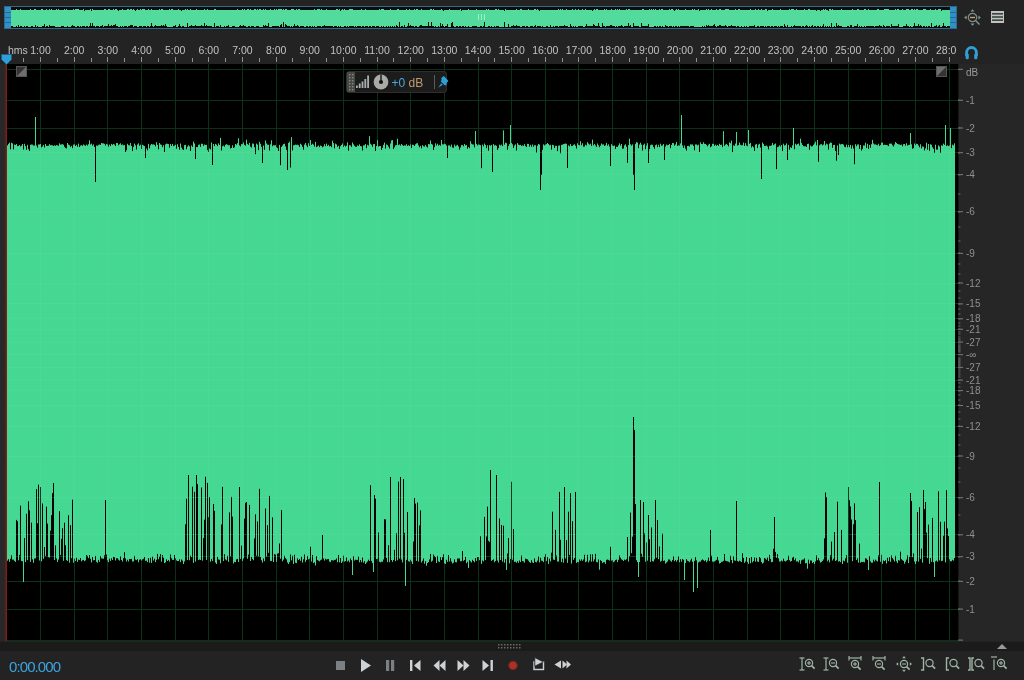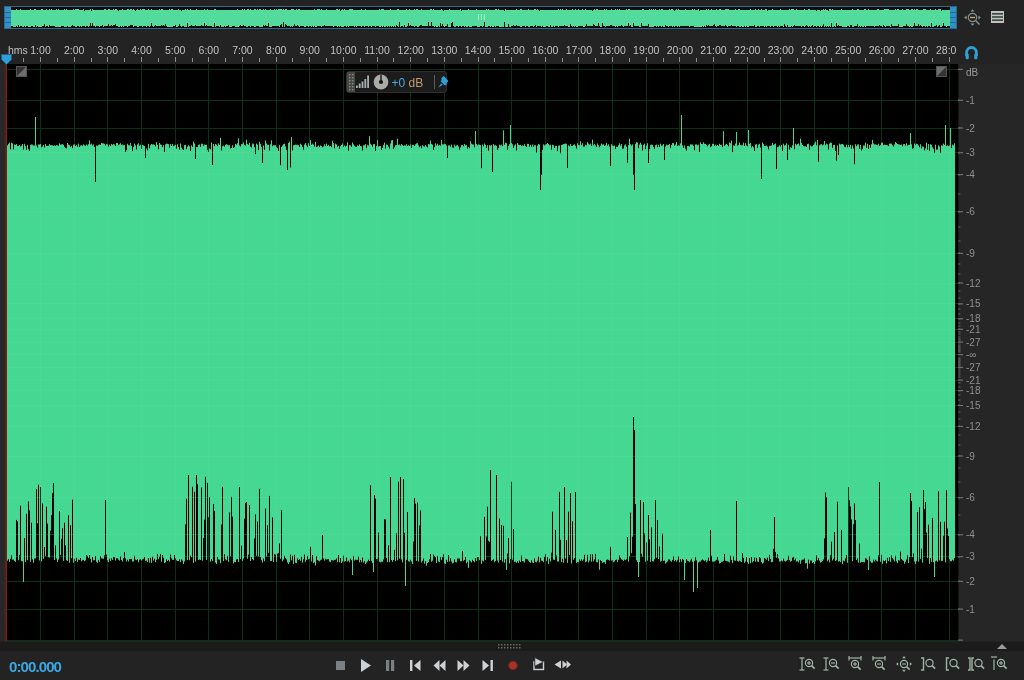--- a/index.html
+++ b/index.html
@@ -469,21 +469,21 @@
           <rect x="15" y="3" width="1.5" height="1.5"></rect>
           <rect x="18" y="3" width="1.5" height="1.5"></rect>
           <rect x="21" y="3" width="1.5" height="1.5"></rect>
     </g>
   </svg>
   <svg class="abs" style="left:996px;top:2px;" width="12" height="6">
     <path d="M6 0 L11 5 H1 Z" fill="#9a9a9a"></path>
   </svg>
 </div>
 
-<div class="abs" style="left:9px;top:658px;font-size:15px;letter-spacing:-0.9px;color:#3da5e0;font-weight:bold;">0:00.000</div>
+<div class="abs" style="left:9px;top:658px;font-size:15px;letter-spacing:-0.9px;color:#3da5e0;">0:00.000</div>
 
 <svg class="abs" style="left:330px;top:656px;" width="245" height="20">
 
   <rect x="6" y="5" width="9" height="9" fill="#7b8084"></rect>
 
   <path d="M31 3 L41 9.5 L31 16 Z" fill="#cfd2d4"></path>
 
   <rect x="56" y="4" width="3.2" height="11" fill="#7b8084"></rect>
       <rect x="61" y="4" width="3.2" height="11" fill="#7b8084"></rect>
 

